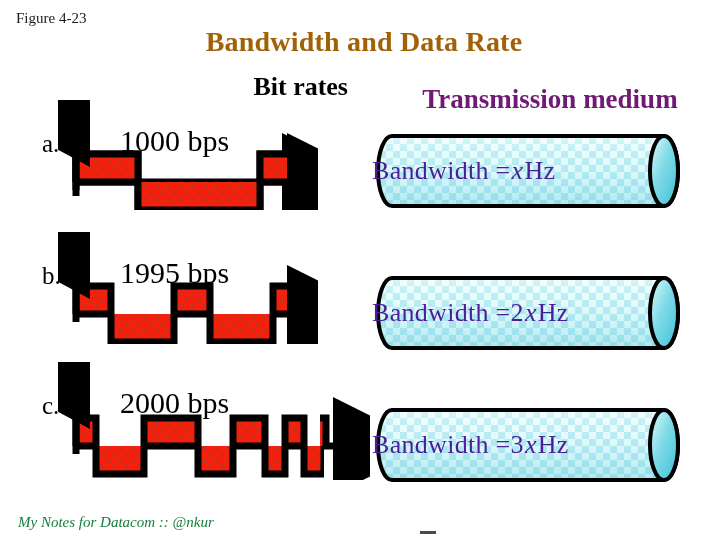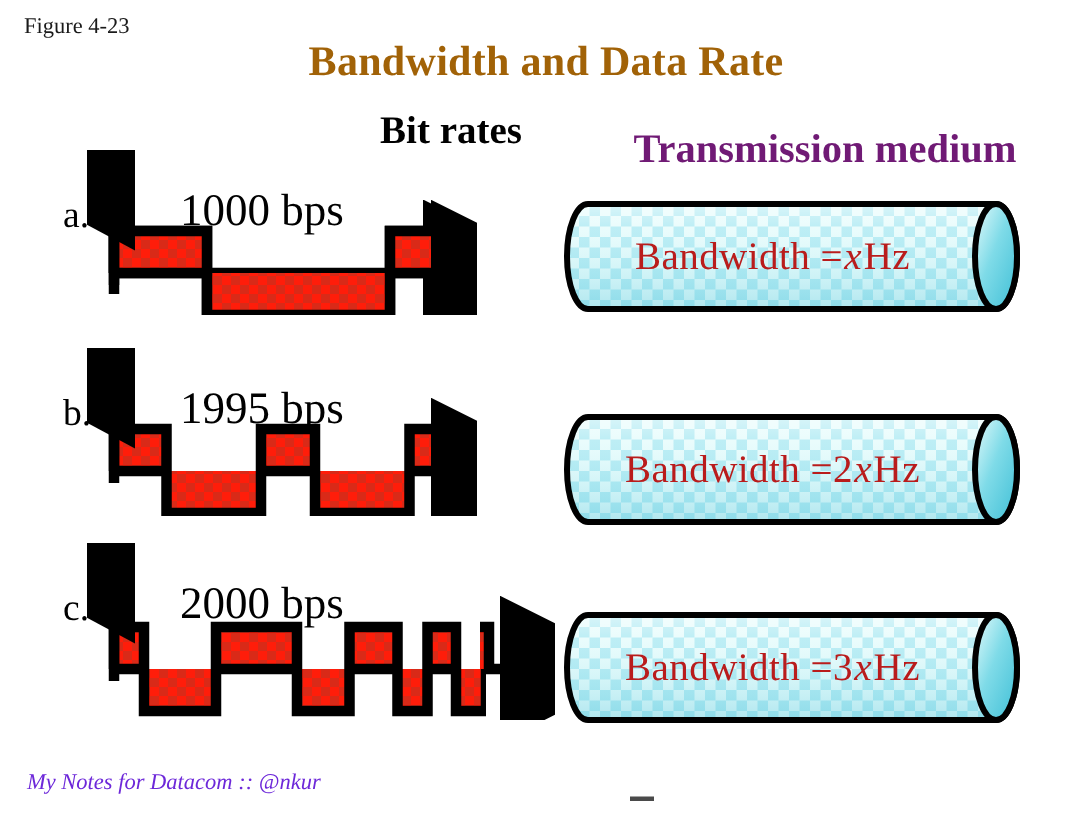--- a/index.html
+++ b/index.html
@@ -35,31 +35,31 @@
   }
   .row-rate{
     position:absolute;
     font-family:"Liberation Serif", serif;
     font-size:30px;color:#000;white-space:nowrap;
   }
   .wave-wrap{position:absolute;}
   .cyl-wrap{position:absolute;}
   .cyl-text{
     position:absolute;left:0;top:0;width:100%;height:100%;
-    display:flex;align-items:center;justify-content:center;
-    font-family:"Liberation Serif", serif;
-    font-size:26px;color:#b91c1c;pointer-events:none;
+    display:flex;align-items:center;
+    font-family:"Liberation Serif", serif;
+    font-size:26px;color:#4c1d95;pointer-events:none;
     letter-spacing:.3px;
     padding-right:26px;box-sizing:border-box;
   }
   .cyl-text i{font-style:italic;padding:0 1px;}
   #footer{
     position:absolute;left:18px;top:514px;
     font-family:"Liberation Serif", serif;
-    font-style:italic;font-size:15px;color:#6d28d9;white-space:nowrap;
+    font-style:italic;font-size:15px;color:#15803d;white-space:nowrap;
   }
   #stray-dash{
     position:absolute;left:420px;top:531px;width:16px;height:3px;
     background:#4a4a4a;
   }
 </style>
 </head>
 <body>
 
 <div id="fig-label">Figure 4-23</div>

